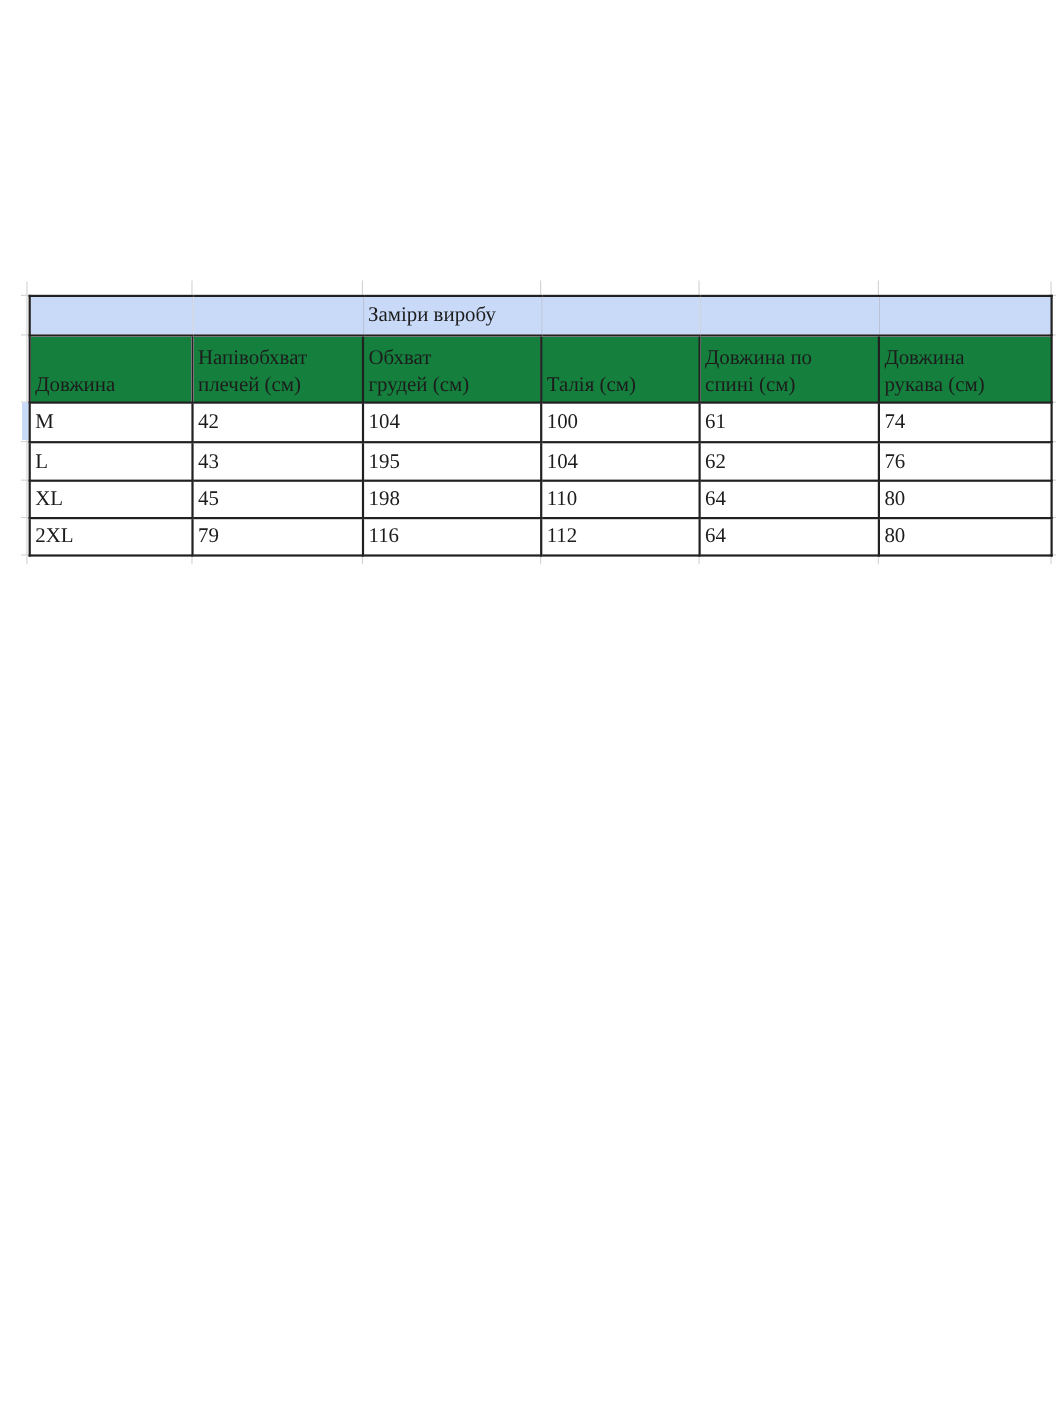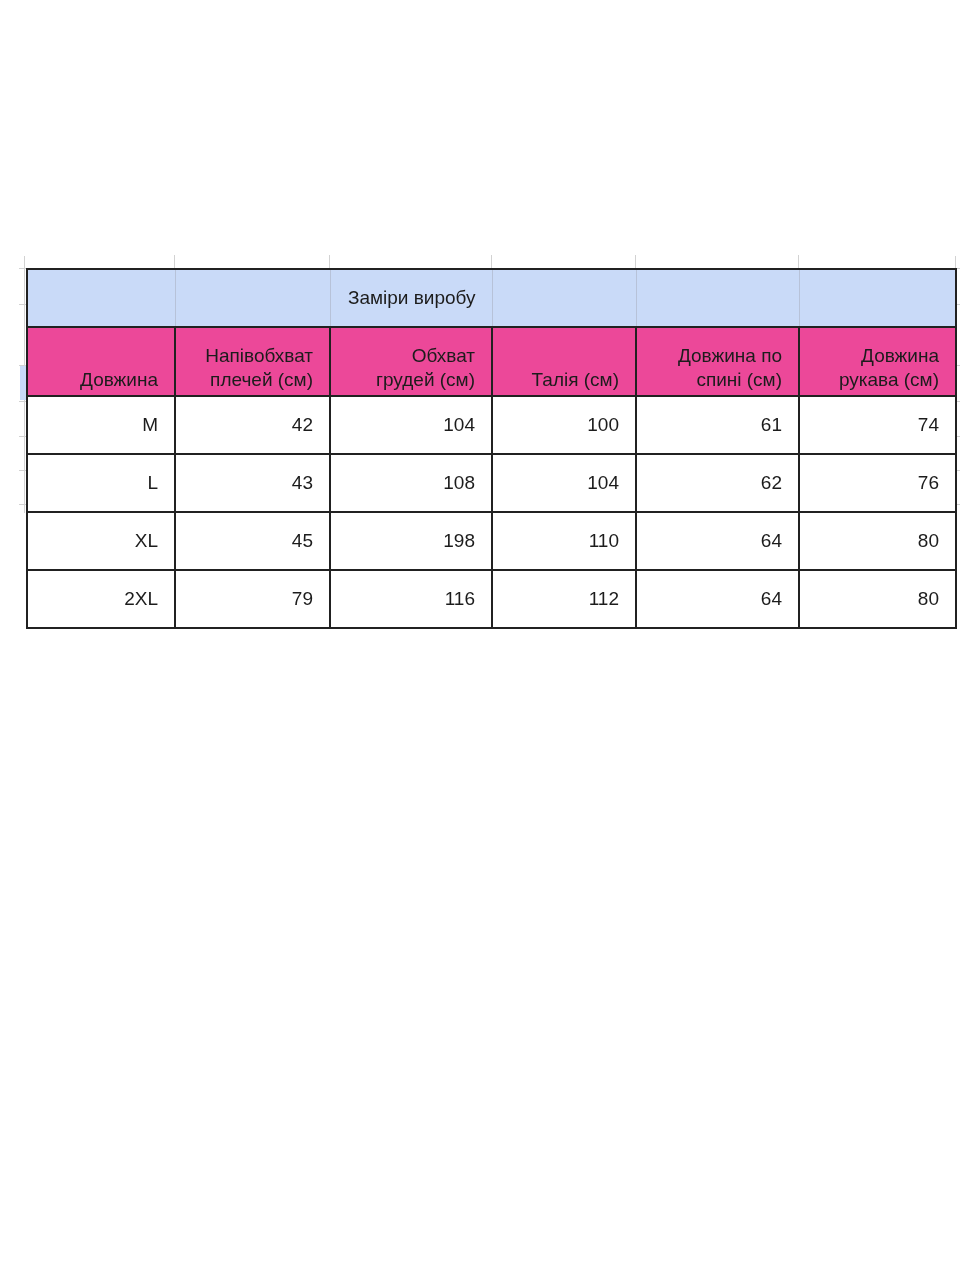--- a/index.html
+++ b/index.html
@@ -15,34 +15,34 @@
   .gl.h{height:1px;}
   .frag{position:absolute;background:#c9daf8;}
 
   
   .size-table-wrap{position:absolute;left:26px;top:268px;}
   table.size{
     border-collapse:collapse;table-layout:fixed;width:929px;
     font-size:19px;line-height:24px;
   }
   table.size td,table.size th{
-    padding:16px;text-align:right;font-weight:400;
-    border:2px solid #212121;overflow:hidden;
+    padding:4px;text-align:left;font-weight:400;
+    border:2px solid #212121;overflow:hidden;font-family:Liberation Serif, serif;
   }
   tr.title-row{height:36px;}
   tr.title-row td{
     background:#c9daf8;vertical-align:middle;
     border-left:1px solid #b7c2d9;border-right:1px solid #b7c2d9;
     border-top:2px solid #212121;border-bottom:2px solid #212121;
   }
   tr.title-row td:first-child{border-left:2px solid #212121;}
   tr.title-row td:last-child{border-right:2px solid #212121;}
   tr.head-row{height:61px;}
   tr.head-row th{
-    background:#ec4899;vertical-align:bottom;padding-bottom:3px;
+    background:#15803d;vertical-align:bottom;padding-bottom:3px;
   }
   tr.head-row .line{display:block;}
   tr.r0{height:36px;} tr.r1{height:35px;} tr.r2{height:32px;} tr.r3{height:34px;}
   tr.data-row td{background:#ffffff;vertical-align:middle;}
 </style>
 </head>
 <body>
 
 <div class="gl v" style="left:24px;top:256px;height:257px;"></div>
 <div class="gl v" style="left:955px;top:256px;height:257px;"></div>
@@ -126,21 +126,21 @@
         <td>M</td>
         <td>42</td>
         <td>104</td>
         <td>100</td>
         <td>61</td>
         <td>74</td>
       </tr>
       <tr class="data-row r1">
         <td>L</td>
         <td>43</td>
-        <td>108</td>
+        <td>195</td>
         <td>104</td>
         <td>62</td>
         <td>76</td>
       </tr>
       <tr class="data-row r2">
         <td>XL</td>
         <td>45</td>
         <td>198</td>
         <td>110</td>
         <td>64</td>

